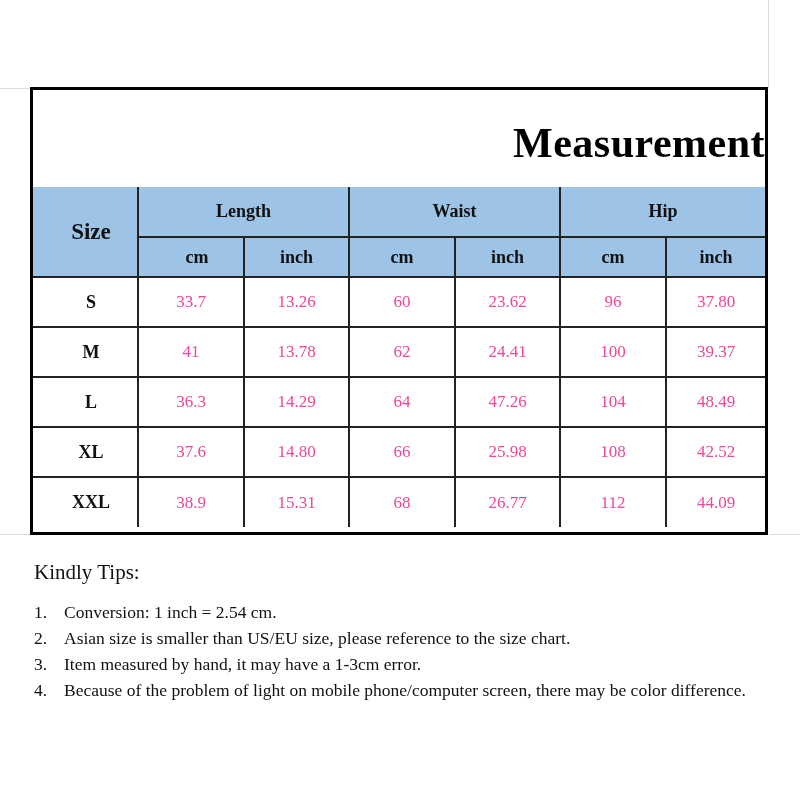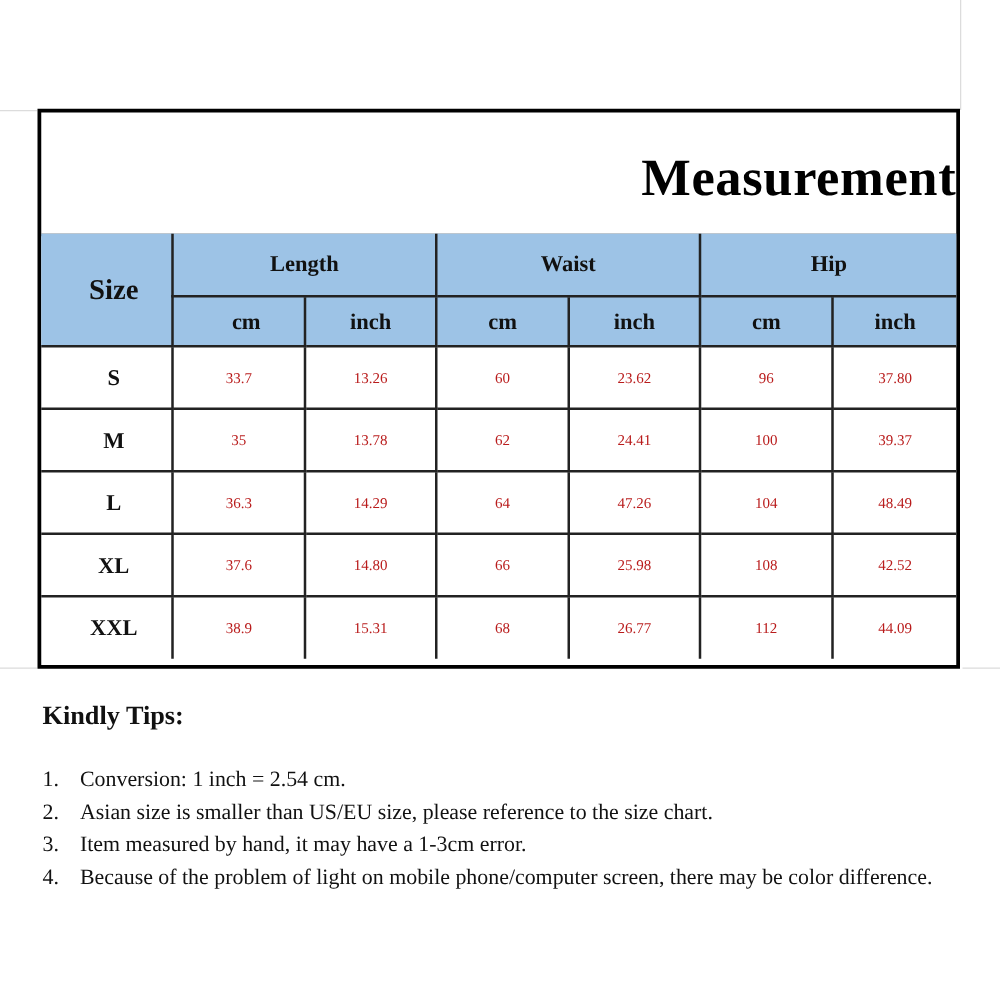--- a/index.html
+++ b/index.html
@@ -35,28 +35,28 @@
   }
   table.grid tr:first-child th { border-top: none; }
   table.grid tr th:first-child, table.grid tr td:first-child { border-left: none; padding-left: 12px; }
   table.grid tr th:last-child, table.grid tr td:last-child { border-right: none; }
   table.grid tr:last-child td { border-bottom: none; }
 
   .hdr { background: #9dc3e6; font-weight: bold; color: #111; }
   .hdr.group { height: 50px; font-size: 18px; margin-left: 12px; }
   .hdr.unit { height: 40px; font-size: 18px; }
   .hdr.size { font-size: 23px; }
-  .body-row td { height: 50px; font-size: 12px; color: #b91c1c; }
+  .body-row td { height: 50px; font-size: 17px; color: #ec4899; }
   .body-row td.size-cell { font-weight: bold; font-size: 18px; color: #111; }
 
   .tips {
     position: absolute; left: 34px; top: 560px; width: 740px;
     font-size: 19px; color: #111;
   }
-  .tips-title { font-size: 21px; margin: 0 0 25px 0; font-weight: bold; }
+  .tips-title { font-size: 21px; margin: 0 0 14px 0; }
   .tips ol { list-style: none; margin: 0; padding: 0; }
   .tips li { display: flex; font-size: 17.5px; line-height: 26px; }
   .tips li .num { width: 30px; flex: 0 0 30px; }
   .tips li .txt { flex: 1; }
 </style>
 </head>
 <body>
 
 <div class="guide-h" style="left:0;top:88px;width:30px;"></div>
 <div class="guide-v" style="left:768px;top:0;height:88px;"></div>
@@ -96,21 +96,21 @@
       <td class="size-cell">S</td>
       <td>33.7</td>
       <td>13.26</td>
       <td>60</td>
       <td>23.62</td>
       <td>96</td>
       <td>37.80</td>
     </tr>
     <tr class="body-row">
       <td class="size-cell">M</td>
-      <td>35</td>
+      <td>41</td>
       <td>13.78</td>
       <td>62</td>
       <td>24.41</td>
       <td>100</td>
       <td>39.37</td>
     </tr>
     <tr class="body-row">
       <td class="size-cell">L</td>
       <td>36.3</td>
       <td>14.29</td>

